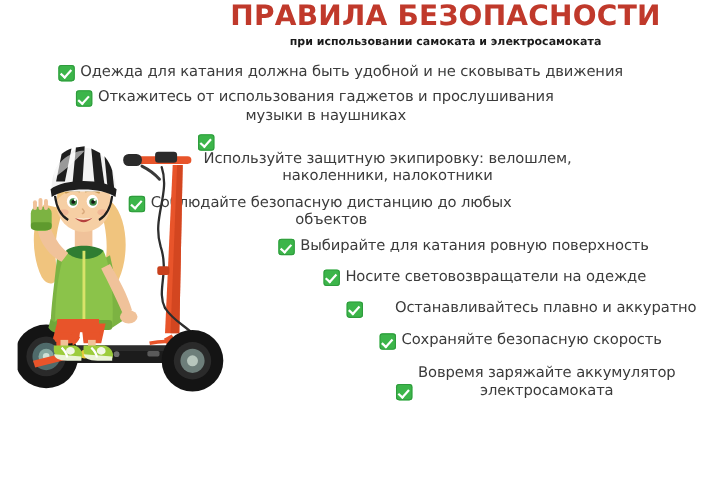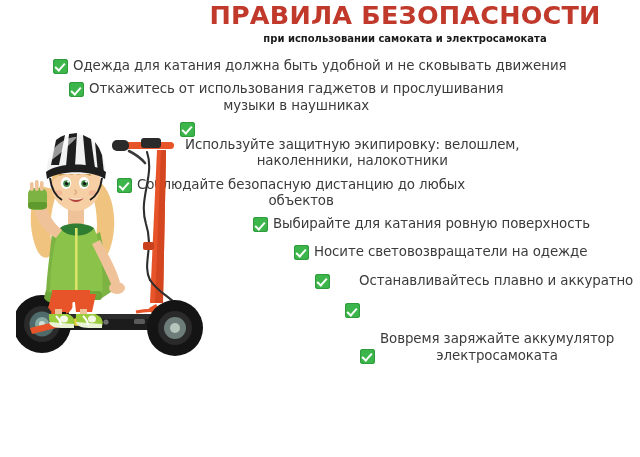--- a/index.html
+++ b/index.html
@@ -153,20 +153,21 @@
       <span class="rule-text">Носите световозвращатели на одежде</span>
     </div>
 
     <div class="rule" style="padding-left:270px;margin-bottom:13px;gap:24px;">
       <span class="check"></span>
       <span class="rule-text">Останавливайтесь плавно и аккуратно</span>
     </div>
 
     <div class="rule" style="padding-left:300px;margin-bottom:13px;">
       <span class="check"></span>
+      <span class="rule-text">Сохраняйте безопасную скорость</span>
     </div>
 
     <div class="rule" style="padding-left:315px;align-items:flex-end;">
       <span class="check"></span>
       <span class="rule-text">Вовремя заряжайте аккумулятор
 электросамоката</span>
     </div>
 
   </div>
 

